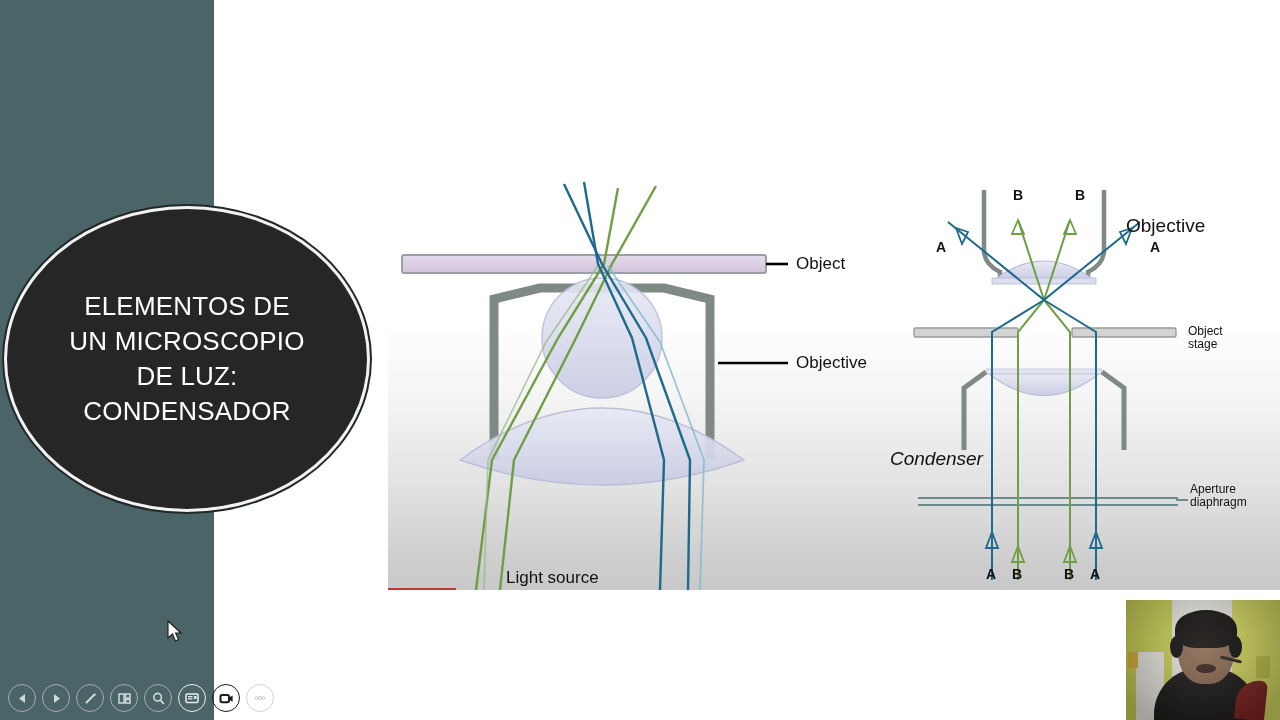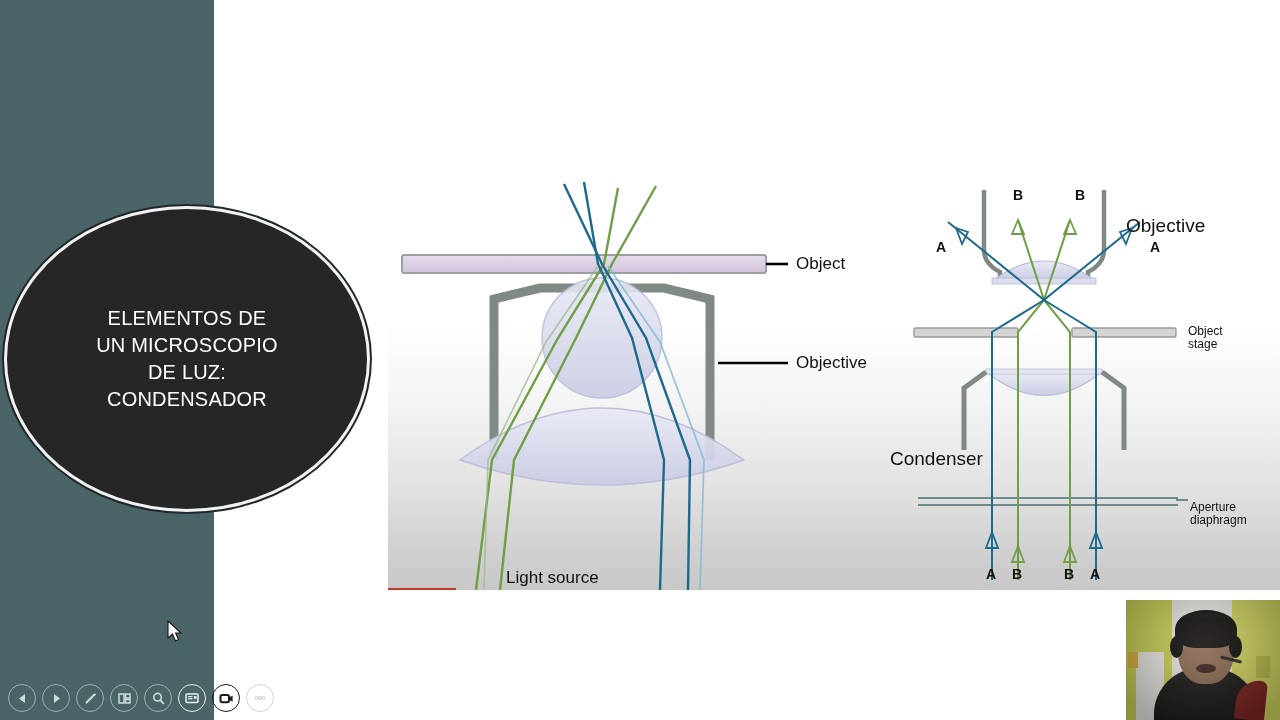--- a/index.html
+++ b/index.html
@@ -41,21 +41,21 @@
     background: #262626;
     border: 3px solid #f2f2f2;
     box-shadow: 0 0 0 2px #20282a;
     display: flex;
     align-items: center;
     justify-content: center;
     box-sizing: border-box;
   }
   #title-text {
     color: #ffffff;
-    font-size: 20px;
+    font-size: 26px;
     line-height: 1.34;
     text-align: center;
     letter-spacing: 0.2px;
     white-space: pre-line;
     padding: 0 28px;
   }
 
   
   #figure {
     position: absolute;
@@ -267,22 +267,22 @@
         </g>
       </svg>
 
       <div class="fig-label lbl-big" style="left:408px; top:94px;">Object</div>
       <div class="fig-label lbl-big" style="left:408px; top:193px;">Objective</div>
       <div class="fig-label lbl-big" style="left:118px; top:408px;">Light source</div>
 
       <div class="fig-label lbl-med" style="left:738px; top:55px;">Objective</div>
       <div class="fig-label lbl-small" style="left:800px; top:165px;">Object
 stage</div>
-      <div class="fig-label lbl-med" style="left:502px; top:288px;">Condenser</div>
-      <div class="fig-label lbl-small" style="left:802px; top:341px;">Aperture
+      <div class="fig-label lbl-med" style="left:502px; top:288px;font-style:italic;">Condenser</div>
+      <div class="fig-label lbl-small" style="left:802px; top:323px;">Aperture
 diaphragm</div>
 
       <div class="fig-label lbl-ray" style="left:625px; top:27px;">B</div>
       <div class="fig-label lbl-ray" style="left:687px; top:27px;">B</div>
 
       <div class="fig-label lbl-ray" style="left:548px; top:79px;">A</div>
       <div class="fig-label lbl-ray" style="left:762px; top:79px;">A</div>
 
       <div class="fig-label lbl-ray" style="left:598px; top:406px;">A</div>
       <div class="fig-label lbl-ray" style="left:624px; top:406px;">B</div>

